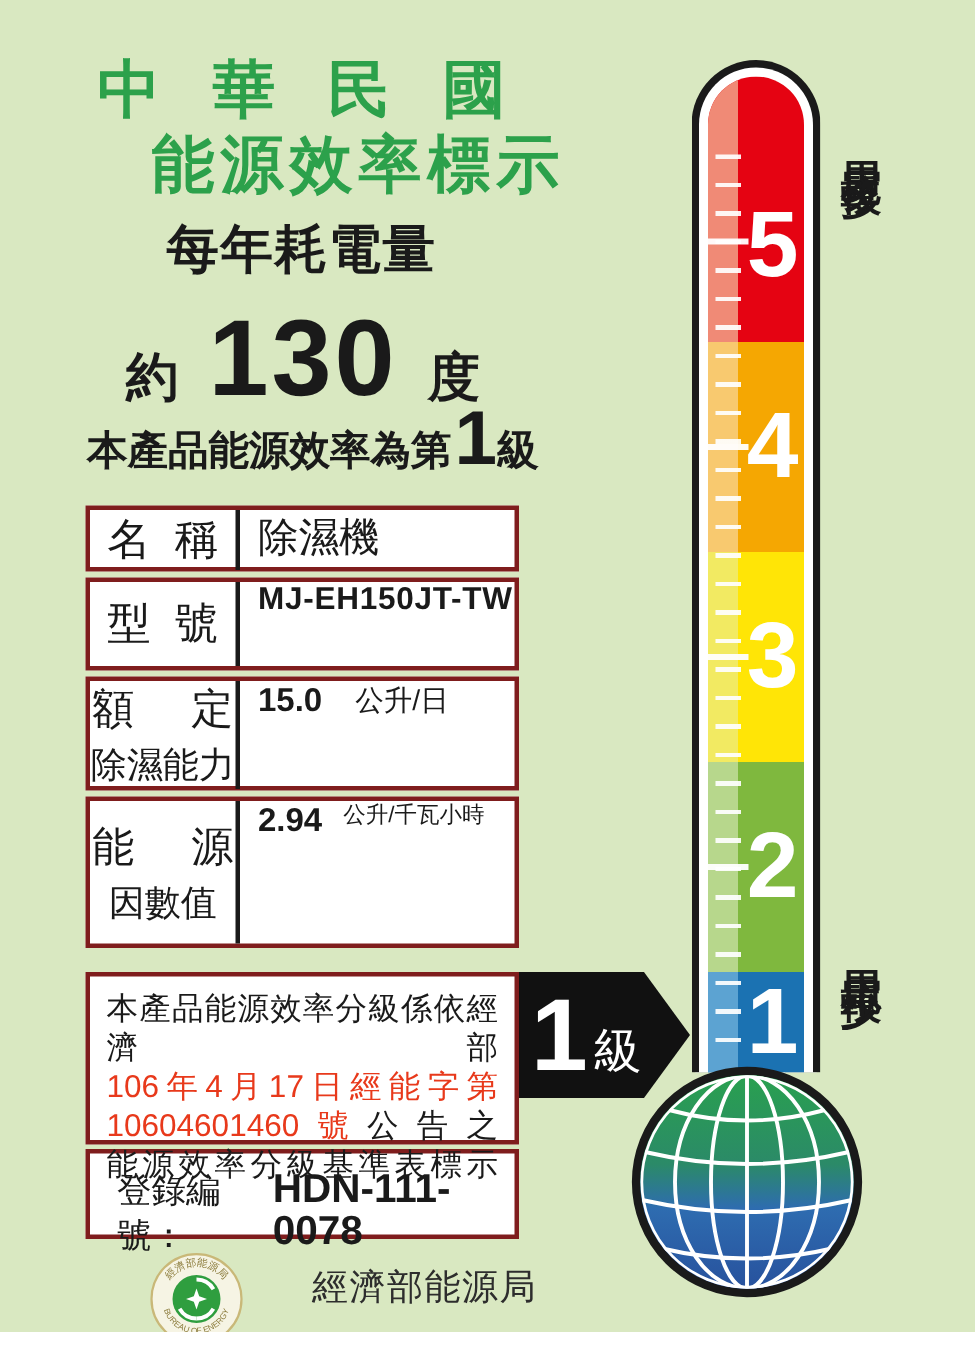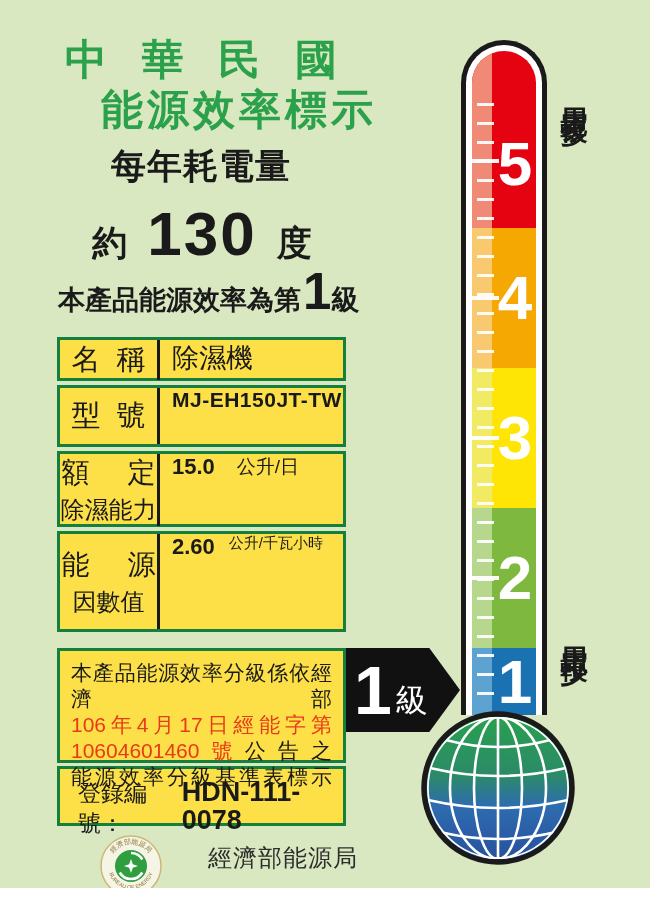--- a/index.html
+++ b/index.html
@@ -22,33 +22,33 @@
   .title2{top:86px;margin-left:36px;}
   .subtitle{
     position:absolute;left:65px;top:143px;width:272px;
     font-weight:bold;font-size:35px;text-align:center;letter-spacing:1px;
   }
   .consumption{
     position:absolute;left:57px;top:198px;width:290px;height:70px;
     display:flex;align-items:baseline;justify-content:center;gap:20px;
   }
   .consumption .small{font-weight:bold;font-size:35px;}
-  .consumption .big{font-weight:bold;font-size:62px;letter-spacing:2px;}
+  .consumption .big{font-weight:bold;font-size:72px;letter-spacing:2px;}
   .grade-line{
     position:absolute;left:58px;top:262px;width:292px;height:58px;
     display:flex;align-items:baseline;white-space:nowrap;
     font-weight:bold;font-size:27px;
   }
   .grade-line .big1{font-size:51px;font-weight:bold;margin-left:2px;}
   .grade-line .suffix{font-size:28px;}
   
   .spec-table{position:absolute;left:57px;top:337px;width:289px;z-index:3;}
   .trow{
-    box-sizing:border-box;width:289px;background:#fde047;
-    border:3px solid #15803d;
+    box-sizing:border-box;width:289px;background:#ffffff;
+    border:3px solid #7f1d1d;
   }
   .r1{height:44px;margin-bottom:4px;}
   .r2{height:62px;margin-bottom:4px;}
   .r3{height:76px;margin-bottom:4px;}
   .r4{height:101px;margin-bottom:6px;}
   .r5{height:115px;margin-bottom:3px;}
   .r6{height:60px;}
   .split{display:grid;grid-template-columns:100px 1fr;height:100%;}
   .lblcell{
     border-right:3px solid #1a1a1a;
@@ -184,21 +184,21 @@
         </div>
       </div>
     </div>
     <div class="trow r4">
       <div class="split">
         <div class="lblcell">
           <span class="lblspread2">能源</span>
           <span class="lblline2">因數值</span>
         </div>
         <div class="valcell">
-          <span class="val-num">2.60</span>
+          <span class="val-num">2.94</span>
           <span class="val-unit-sm">公升/千瓦小時</span>
         </div>
       </div>
     </div>
     <div class="trow r5">
       <div class="ann-line">本產品能源效率分級係依經濟部</div>
       <div class="ann-line red">106年4月17日經能字第</div>
       <div class="ann-line"><span class="red">10604601460號</span><span>公告之</span></div>
       <div class="ann-line">能源效率分級基準表標示</div>
     </div>

